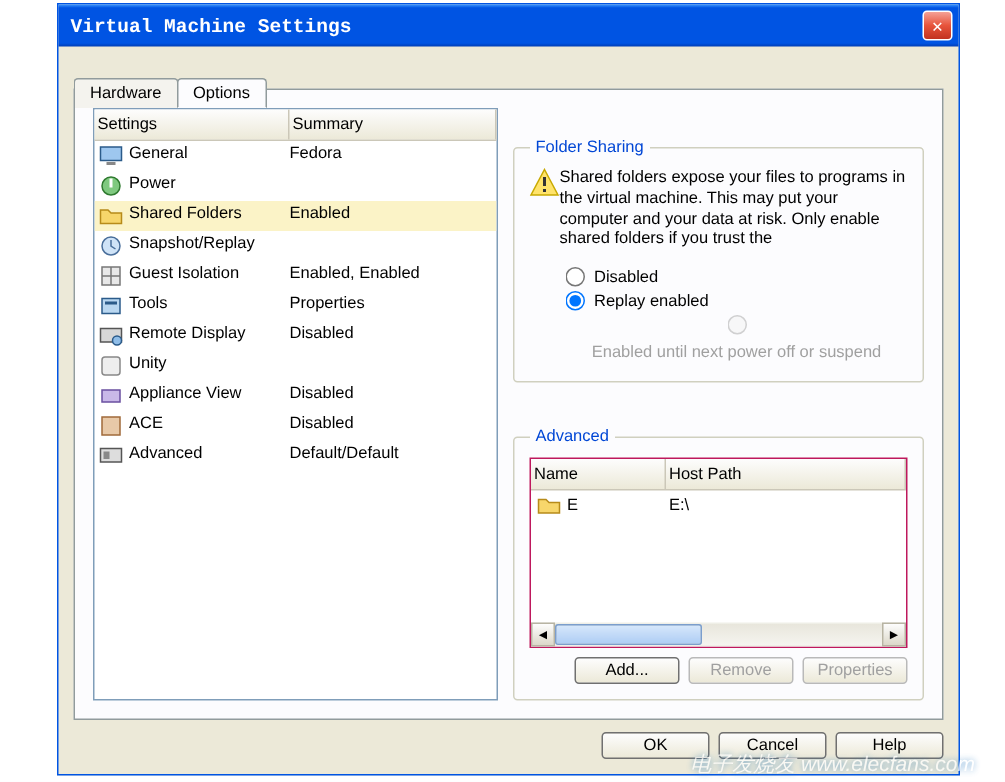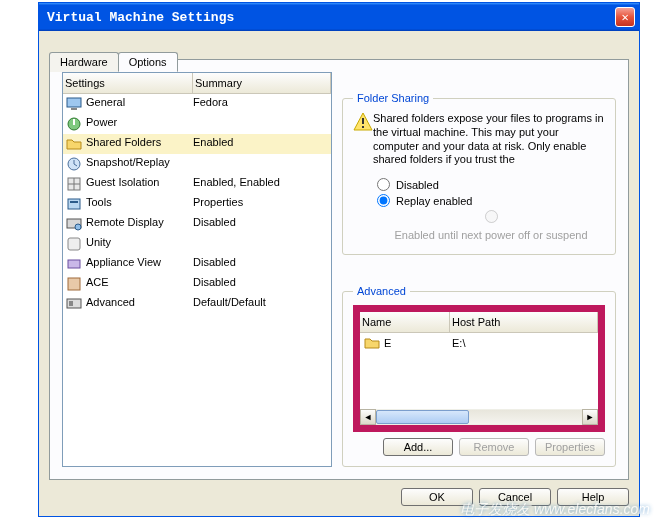--- a/index.html
+++ b/index.html
@@ -149,21 +149,21 @@
       margin: 3px 0 3px 24px;
     }
     .radio-row input { margin: 0; }
     .radio-row.disabled { color: #a0a0a0; flex-direction: column; }
     .folders-box {
       flex: 1;
       display: flex;
       flex-direction: column;
     }
     .folders-list {
-      border: 7px solid #be185d;
+      border: 1px solid #be185d;
       background: #fff;
       flex: 1;
       display: flex;
       flex-direction: column;
       min-height: 120px;
     }
     .folders-list .list-header .col-name { width: 90px; }
     .folder-row {
       display: flex;
       align-items: center;

